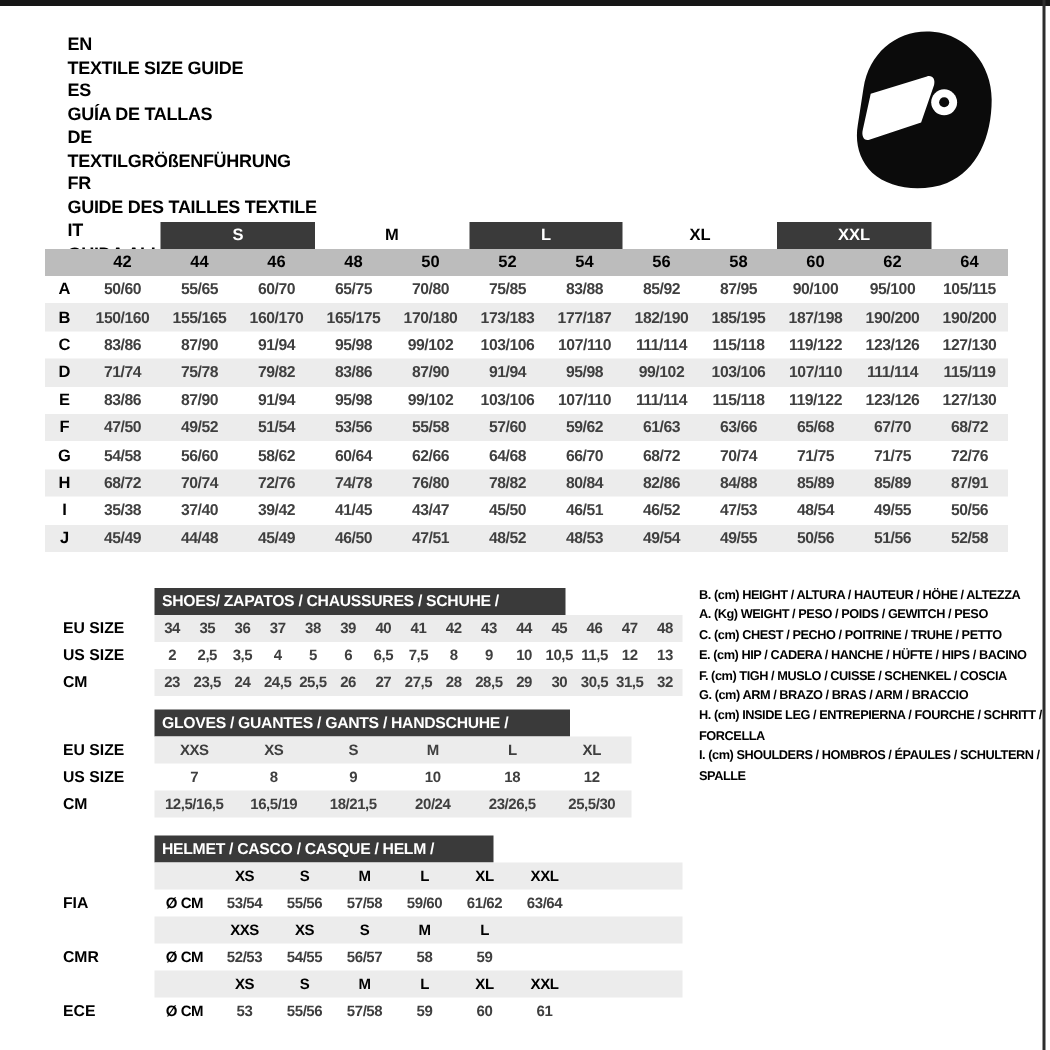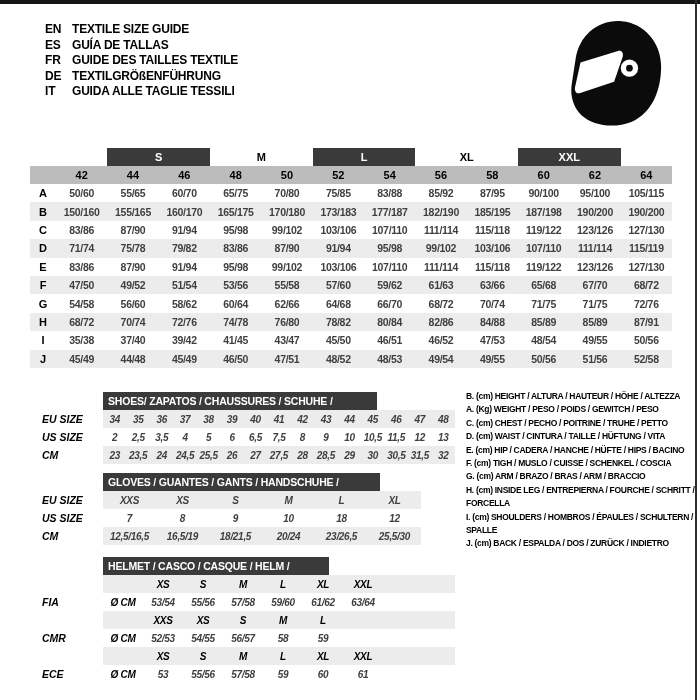--- a/index.html
+++ b/index.html
@@ -3,21 +3,21 @@
 <meta charset="utf-8">
 <style>
   html,body{margin:0;padding:0;background:#fff;}
   #page{position:relative;width:700px;height:700px;background:#fff;overflow:hidden;
         font-family:"Liberation Sans",sans-serif;color:#000;}
   #topbar{position:absolute;top:0;left:0;width:700px;height:4px;background:#161616;}
   #rightline{position:absolute;top:0;left:695px;width:2px;height:700px;background:#2d2d2d;}
 
   
   #langs{position:absolute;left:45px;top:22px;}
-  .lang{display:flex;font-size:12px;font-weight:700;line-height:15.5px;letter-spacing:-0.2px;}
+  .lang{display:flex;font-size:12px;font-weight:700;line-height:15.5px;letter-spacing:-0.2px;flex-direction:column;}
   .lang .code{width:27px;}
 
   
   #helmet-icon{position:absolute;left:568px;top:20px;width:96px;height:106px;}
 
   
   #main{position:absolute;left:30px;top:147px;width:642px;}
   .mgrid{display:grid;grid-template-columns:26px repeat(12,1fr);align-items:center;text-align:center;}
   #main-header{height:19px;}
   .hgroup{height:18px;line-height:18px;font-size:11px;font-weight:700;}
@@ -31,21 +31,21 @@
   
   .section{position:absolute;left:30px;width:560px;}
   #shoes-section{top:392px;}
   #gloves-section{top:473px;}
   #helmet-section{top:557px;}
   .sec-bar{margin-left:73px;height:18px;line-height:18px;background:#3a3a3a;color:#fff;
            font-size:10.5px;font-weight:700;padding-left:5px;letter-spacing:-0.2px;box-sizing:border-box;}
   #shoes-bar{width:274px;}
   #gloves-bar{width:277px;}
   #helmet-bar{width:226px;}
-  .srow{display:flex;height:18px;align-items:stretch;font-style:italic;}
+  .srow{display:flex;height:18px;align-items:stretch;}
   .slabel{width:73px;font-size:10.5px;font-weight:700;padding-left:12px;box-sizing:border-box;
           display:flex;align-items:center;}
   .sband{display:grid;align-items:center;text-align:center;font-size:10px;font-weight:700;}
   .sband.gray{background:#ececec;}
   .shoes-band{width:352px;grid-template-columns:repeat(15,1fr);}
   .gloves-band{width:318px;grid-template-columns:repeat(6,1fr);}
   .helmet-band{width:352px;grid-template-columns:40px repeat(6,40px) 1fr;}
   .sv{color:#3f3f3f;letter-spacing:-0.3px;}
   .hsize,.hunit{color:#000;}
 
@@ -63,26 +63,26 @@
   <div id="langs">
       <div class="lang">
         <span class="code">EN</span>
         <span class="title">TEXTILE SIZE GUIDE</span>
       </div>
       <div class="lang">
         <span class="code">ES</span>
         <span class="title">GUÍA DE TALLAS</span>
       </div>
       <div class="lang">
+        <span class="code">DE</span>
+        <span class="title">TEXTILGRÖßENFÜHRUNG</span>
+      </div>
+      <div class="lang">
         <span class="code">FR</span>
         <span class="title">GUIDE DES TAILLES TEXTILE</span>
-      </div>
-      <div class="lang">
-        <span class="code">DE</span>
-        <span class="title">TEXTILGRÖßENFÜHRUNG</span>
       </div>
       <div class="lang">
         <span class="code">IT</span>
         <span class="title">GUIDA ALLE TAGLIE TESSILI</span>
       </div>
     </div>
 
   <svg id="helmet-icon" viewBox="0 0 100 110" xmlns="http://www.w3.org/2000/svg">
     <path fill="#0b0b0b" d="M56 1 C80 3 97 24 97 48 C97 74 87 97 66 106 C48 113 26 110 14 99 C5 90 2 78 4 66 L8 40 C12 15 32 -1 56 1 Z"></path>
     <path fill="#ffffff" d="M13 44 L52 32 C56 31 58 34 57 38 L48 64 L12 76 C8 77 6.5 73 7.5 69 Z"></path>
@@ -453,21 +453,19 @@
             <div></div>
           </div>
         </div>
       </div>
   </div>
 
   <div id="legend">
       <div class="legend-item">B. (cm) HEIGHT / ALTURA / HAUTEUR / HÖHE / ALTEZZA</div>
       <div class="legend-item">A. (Kg) WEIGHT / PESO / POIDS / GEWITCH / PESO</div>
       <div class="legend-item">C. (cm) CHEST / PECHO / POITRINE / TRUHE / PETTO</div>
-      <div class="legend-item">D. (cm) WAIST / CINTURA / TAILLE / HÜFTUNG / VITA</div>
       <div class="legend-item">E. (cm) HIP / CADERA / HANCHE / HÜFTE / HIPS / BACINO</div>
       <div class="legend-item">F. (cm) TIGH / MUSLO / CUISSE / SCHENKEL / COSCIA</div>
       <div class="legend-item">G. (cm) ARM / BRAZO / BRAS / ARM / BRACCIO</div>
       <div class="legend-item">H. (cm) INSIDE LEG / ENTREPIERNA / FOURCHE / SCHRITT / FORCELLA</div>
       <div class="legend-item">I. (cm) SHOULDERS / HOMBROS / ÉPAULES / SCHULTERN / SPALLE</div>
-      <div class="legend-item">J. (cm) BACK / ESPALDA / DOS / ZURÜCK / INDIETRO</div>
     </div>
 </div>
 
 </body></html>

